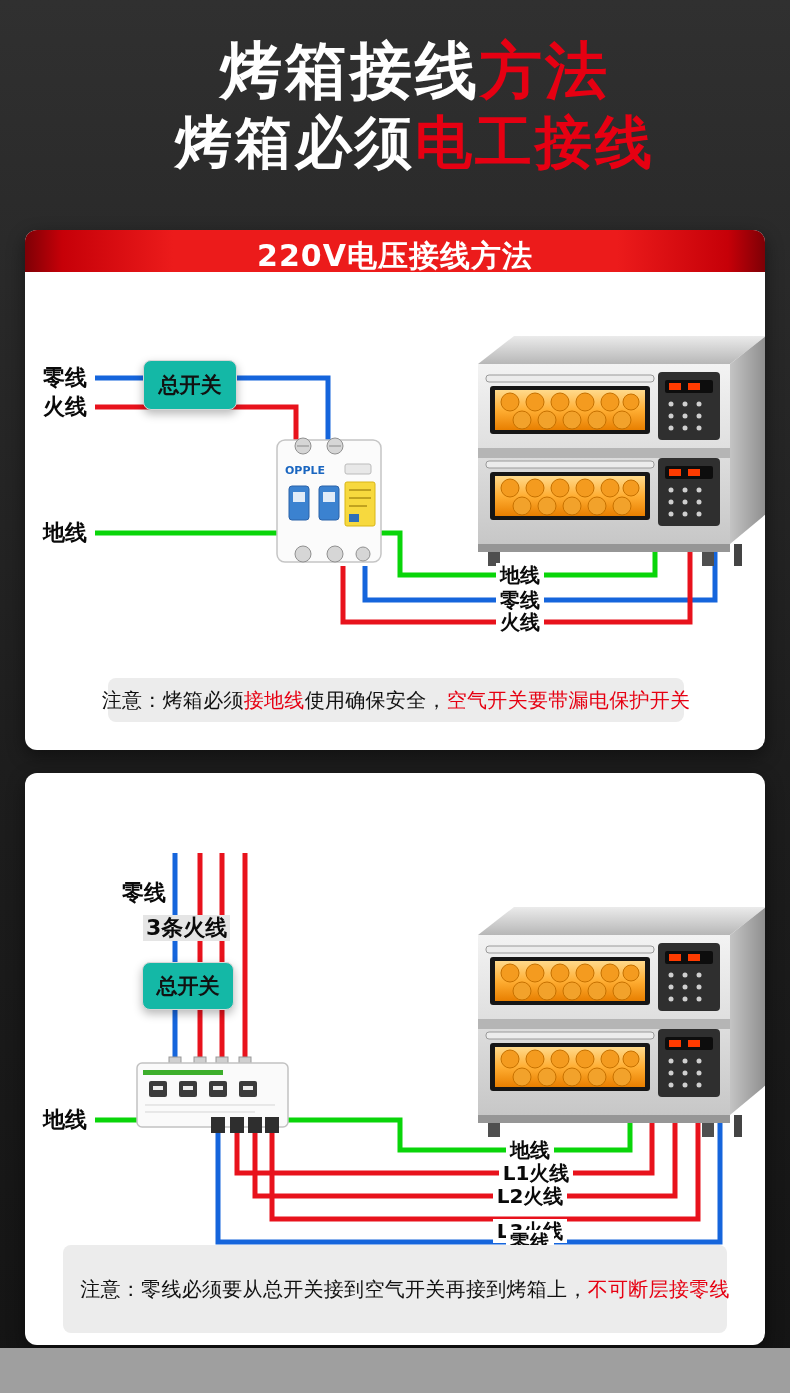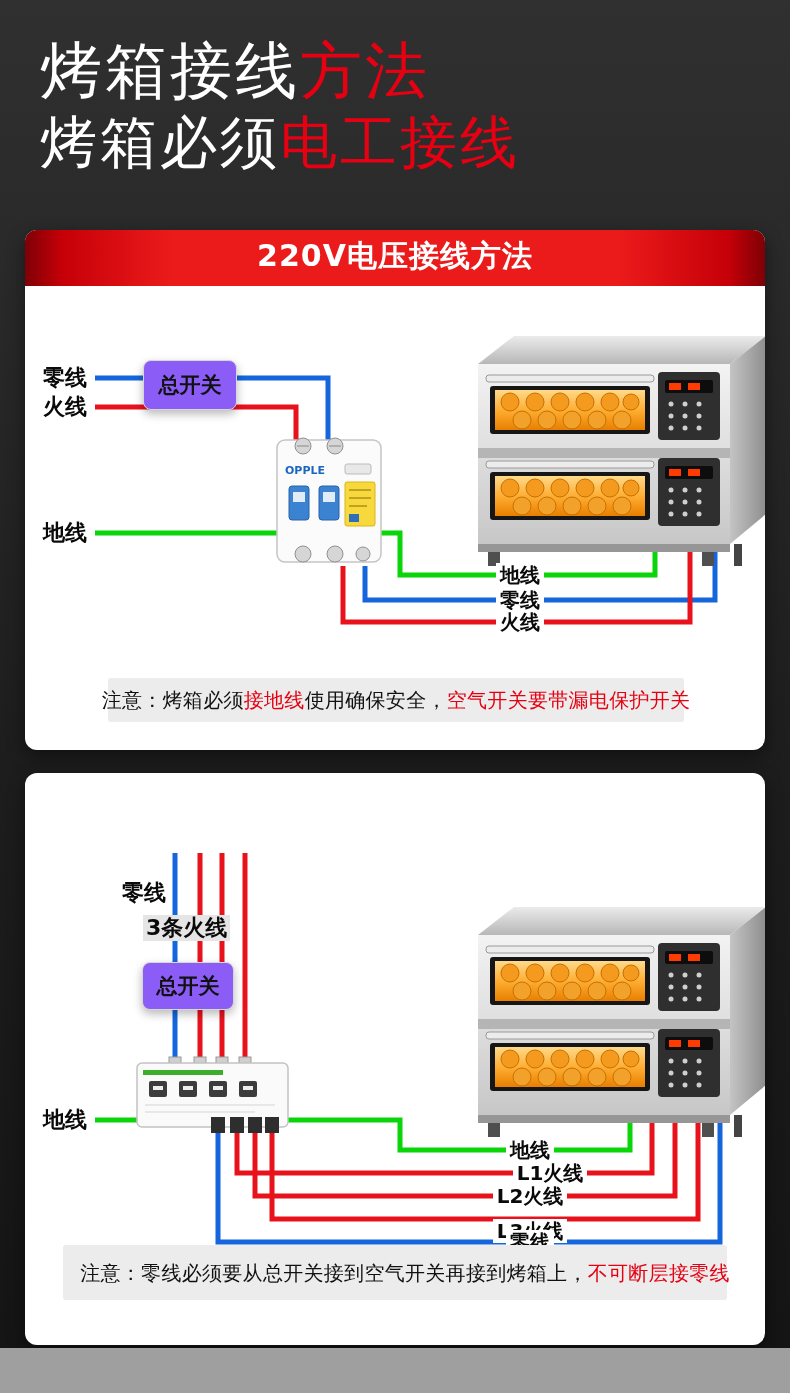--- a/index.html
+++ b/index.html
@@ -6,60 +6,60 @@
   html, body { width:790px; }
   body {
     height:1393px; position:relative; overflow:hidden;
     background:linear-gradient(180deg,#303030 0%,#1d1d1d 55%,#141414 100%);
     font-family:"DejaVu Sans","Liberation Sans",sans-serif;
     color:#111;
   }
   .red { color:#e60012; }
 
   
-  .title { font-weight:400; color:#fff; letter-spacing:3px; line-height:1.12;padding-left:40px; }
+  .title { text-align:center; font-weight:700; color:#fff; letter-spacing:3px; line-height:1.12;padding-left:40px; }
   .title-1 { padding-top:36px; font-size:62px; }
   .title-2 { font-size:57px; margin-top:6px; }
 
   
   .panel { position:absolute; left:25px; width:740px; background:#fff; border-radius:12px; overflow:hidden; box-shadow:0 6px 18px rgba(0,0,0,.45); }
   #panel220 { top:230px; height:520px; }
   #panel380 { top:773px; height:572px; }
 
   .banner {
-    position:relative; height:56px; line-height:52px; text-align:center;
+    position:relative; height:42px; line-height:52px; text-align:center;
     color:#fff; font-size:30px; font-weight:700; letter-spacing:1px;
     background:linear-gradient(90deg,#7e0006 0%,#c60008 5%,#ec1b1b 20%,#ec1b1b 80%,#c60008 95%,#7e0006 100%);
   }
 
   .diagram { position:absolute; left:0; right:0; top:52px; bottom:0; }
   .wires { position:absolute; left:0; top:0; z-index:1; }
   .wires polyline { fill:none; stroke-width:5; }
   .w-blue  { stroke:#1565dc; }
   .w-red   { stroke:#e8121c; }
   .w-green { stroke:#09d509; }
 
   .lbl { position:absolute; z-index:3; font-size:22px; font-weight:700; line-height:26px; color:#0a0a0a; }
   .lbl.bg { background:#e5e5e5; padding:0 3px; }
   .wlbl { position:absolute; z-index:3; width:100px; text-align:center; font-size:20px; font-weight:700; line-height:26px; color:#0a0a0a; }
   .wlbl span { background:#fff; padding:0 4px; }
 
   .switch-box {
-    position:absolute; z-index:4; background:#8b5cf6; border:1px solid #d7d7d7; border-radius:8px;
+    position:absolute; z-index:4; background:#14b8a6; border:1px solid #d7d7d7; border-radius:8px;
     box-shadow:0 4px 10px rgba(0,0,0,.28);
     display:flex; align-items:center; justify-content:center;
     font-size:21px; font-weight:700;
   }
 
   .device { position:absolute; z-index:2; }
   .oven { position:absolute; z-index:2; }
   .oven svg { display:block; }
 
   .note {
-    position:absolute; z-index:3; background:#ececec; border-radius:3px;
+    position:absolute; z-index:3; background:#ececec; border-radius:8px;
     display:flex; flex-direction:column; align-items:center; justify-content:center;
     font-size:20px; font-weight:500; letter-spacing:.3px; text-align:center;
   }
   .note .line { line-height:32px; white-space:nowrap; }
 
   
   .bottom-strip { position:absolute; left:0; top:1348px; width:790px; height:45px; background:#9f9f9f; }
 </style>
 </head>
 <body>
@@ -349,24 +349,24 @@
     </g>
 
     <rect x="10" y="214" width="252" height="8" fill="#969696"></rect>
     <rect x="20" y="222" width="12" height="14" fill="#4f4f4f"></rect>
     <rect x="234" y="222" width="12" height="14" fill="#4f4f4f"></rect>
     <rect x="266" y="214" width="8" height="22" fill="#444"></rect>
   </svg>
 </div>
 
     <div class="wlbl" style="left:455px; top:312px;"><span>地线</span></div>
-    <div class="wlbl" style="left:475px; top:335px;"><span>L1火线</span></div>
+    <div class="wlbl" style="left:461px; top:335px;"><span>L1火线</span></div>
     <div class="wlbl" style="left:455px; top:358px;"><span>L2火线</span></div>
     <div class="wlbl" style="left:455px; top:381px;margin-top:12px;"><span>L3火线</span></div>
     <div class="wlbl" style="left:455px; top:404px;"><span>零线</span></div>
 
-    <div class="note" style="left:38px; top:420px; width:664px; height:55px;padding-left:20px;">
+    <div class="note" style="left:38px; top:420px; width:664px; height:88px;padding-left:20px;">
       <div class="line"><span>注意：零线必须要从总开关接到空气开关再接到烤箱上，</span><span class="red">不可断层接零线</span></div>
     </div>
   </div>
 </section>
 
 <div class="bottom-strip"></div>
 
 </body></html>

